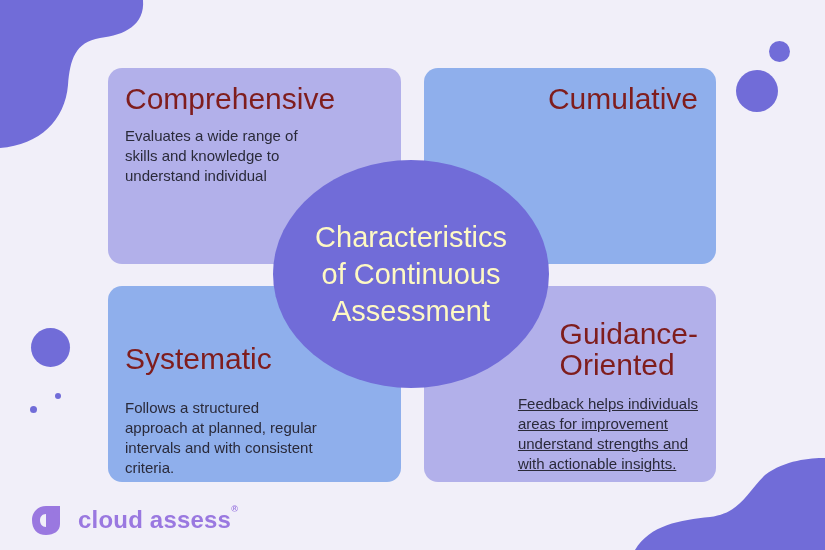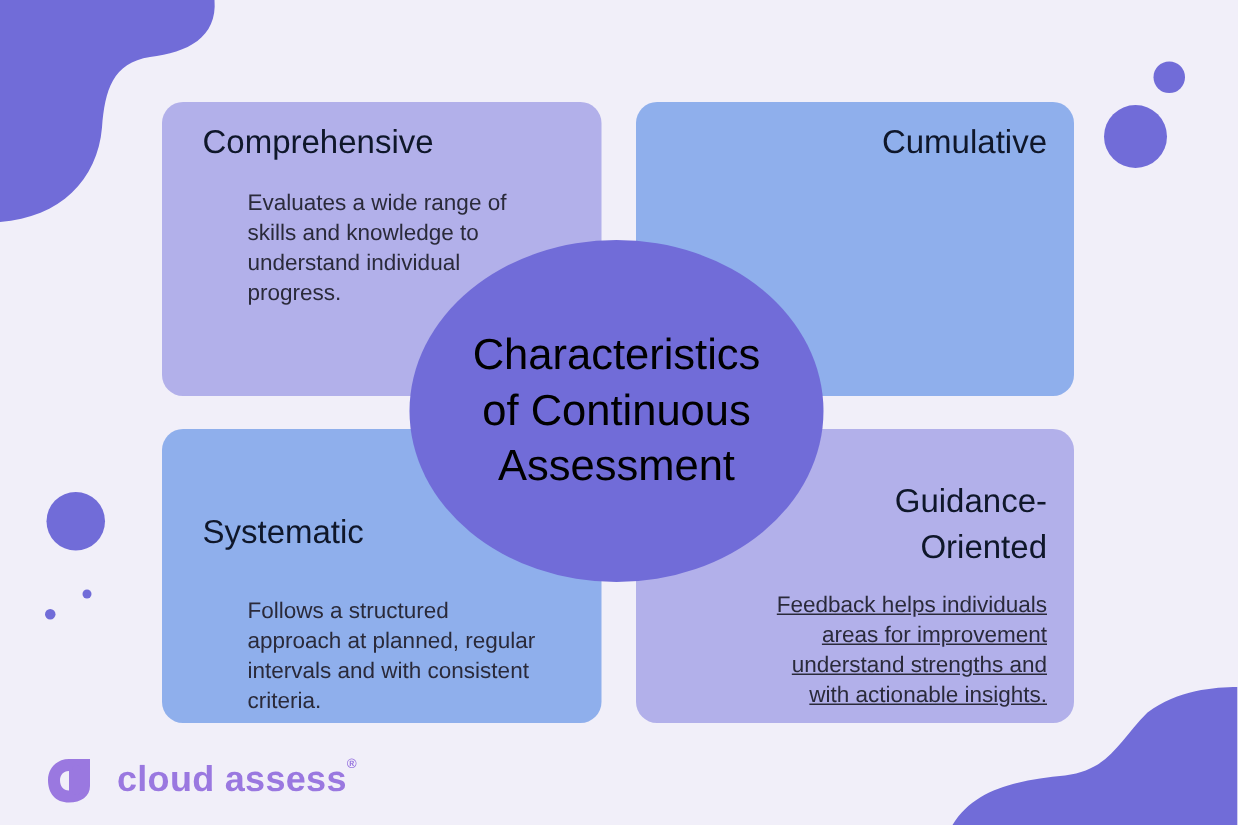--- a/index.html
+++ b/index.html
@@ -1,25 +1,25 @@
 <!DOCTYPE html>
 <html><head>
 <meta charset="utf-8">
 <style>
   html,body{margin:0;padding:0;}
   body{width:825px;height:550px;position:relative;overflow:hidden;background:#f1eff9;font-family:"Liberation Sans","DejaVu Sans",sans-serif;}
   .abs{position:absolute;}
   .card{position:absolute;border-radius:14px;box-sizing:border-box;}
   .c-lav{background:#b2b0ea;}
   .c-blue{background:#8fafec;}
-  .title{position:absolute;font-size:22px;color:#0f172a;font-weight:500;margin-left:10px;}
-  .desc{position:absolute;font-size:15px;color:#2a2a3a;line-height:20px;margin-left:40px;}
-  .right{text-align:right;}
+  .title{position:absolute;font-size:30px;color:#7f1d1d;font-weight:500;}
+  .desc{position:absolute;font-size:15px;color:#2a2a3a;line-height:20px;}
+  .right{}
   .center-oval{position:absolute;left:273px;top:160px;width:276px;height:228px;border-radius:50%;background:#716cd8;display:flex;align-items:center;justify-content:center;}
-  .center-text{color:#000000;font-size:29px;line-height:37px;text-align:center;}
+  .center-text{color:#fef9c3;font-size:29px;line-height:37px;text-align:center;}
   .dot{position:absolute;border-radius:50%;background:#716cd8;}
   .logo{position:absolute;left:30px;top:504px;display:flex;align-items:center;}
   .logo-text{color:#9a78e0;font-size:24px;font-weight:bold;margin-left:16px;letter-spacing:0.2px;}
   .logo-text sup{font-size:9px;vertical-align:top;position:relative;top:-2px;}
 </style>
 </head>
 <body>
 
 <svg class="abs" style="left:0;top:0" width="150" height="150" viewBox="0 0 150 150">
   <path d="M0,0 L143,0 C145,25 125,35 100,38 C75,42 70,60 68,85 C65,120 40,145 0,148 Z" fill="#716cd8"></path>
@@ -33,21 +33,20 @@
 <div class="dot" style="left:31px;top:328px;width:39px;height:39px;"></div>
 <div class="dot" style="left:55px;top:393px;width:6px;height:6px;"></div>
 <div class="dot" style="left:30px;top:406px;width:7px;height:7px;"></div>
 
 <div class="card c-lav" style="left:108px;top:68px;width:293px;height:196px;">
   <div class="title" style="left:17px;top:14px;">Comprehensive</div>
   <div class="desc" style="left:17px;top:58px;">
     <div>Evaluates a wide range of</div>
     <div>skills and knowledge to</div>
     <div>understand individual</div>
-    <div>progress.</div>
   </div>
 </div>
 
 <div class="card c-blue" style="left:424px;top:68px;width:292px;height:196px;">
   <div class="title right" style="right:18px;top:14px;">Cumulative</div>
 </div>
 
 <div class="card c-blue" style="left:108px;top:286px;width:293px;height:196px;">
   <div class="title" style="left:17px;top:56px;">Systematic</div>
   <div class="desc" style="left:17px;top:112px;">

